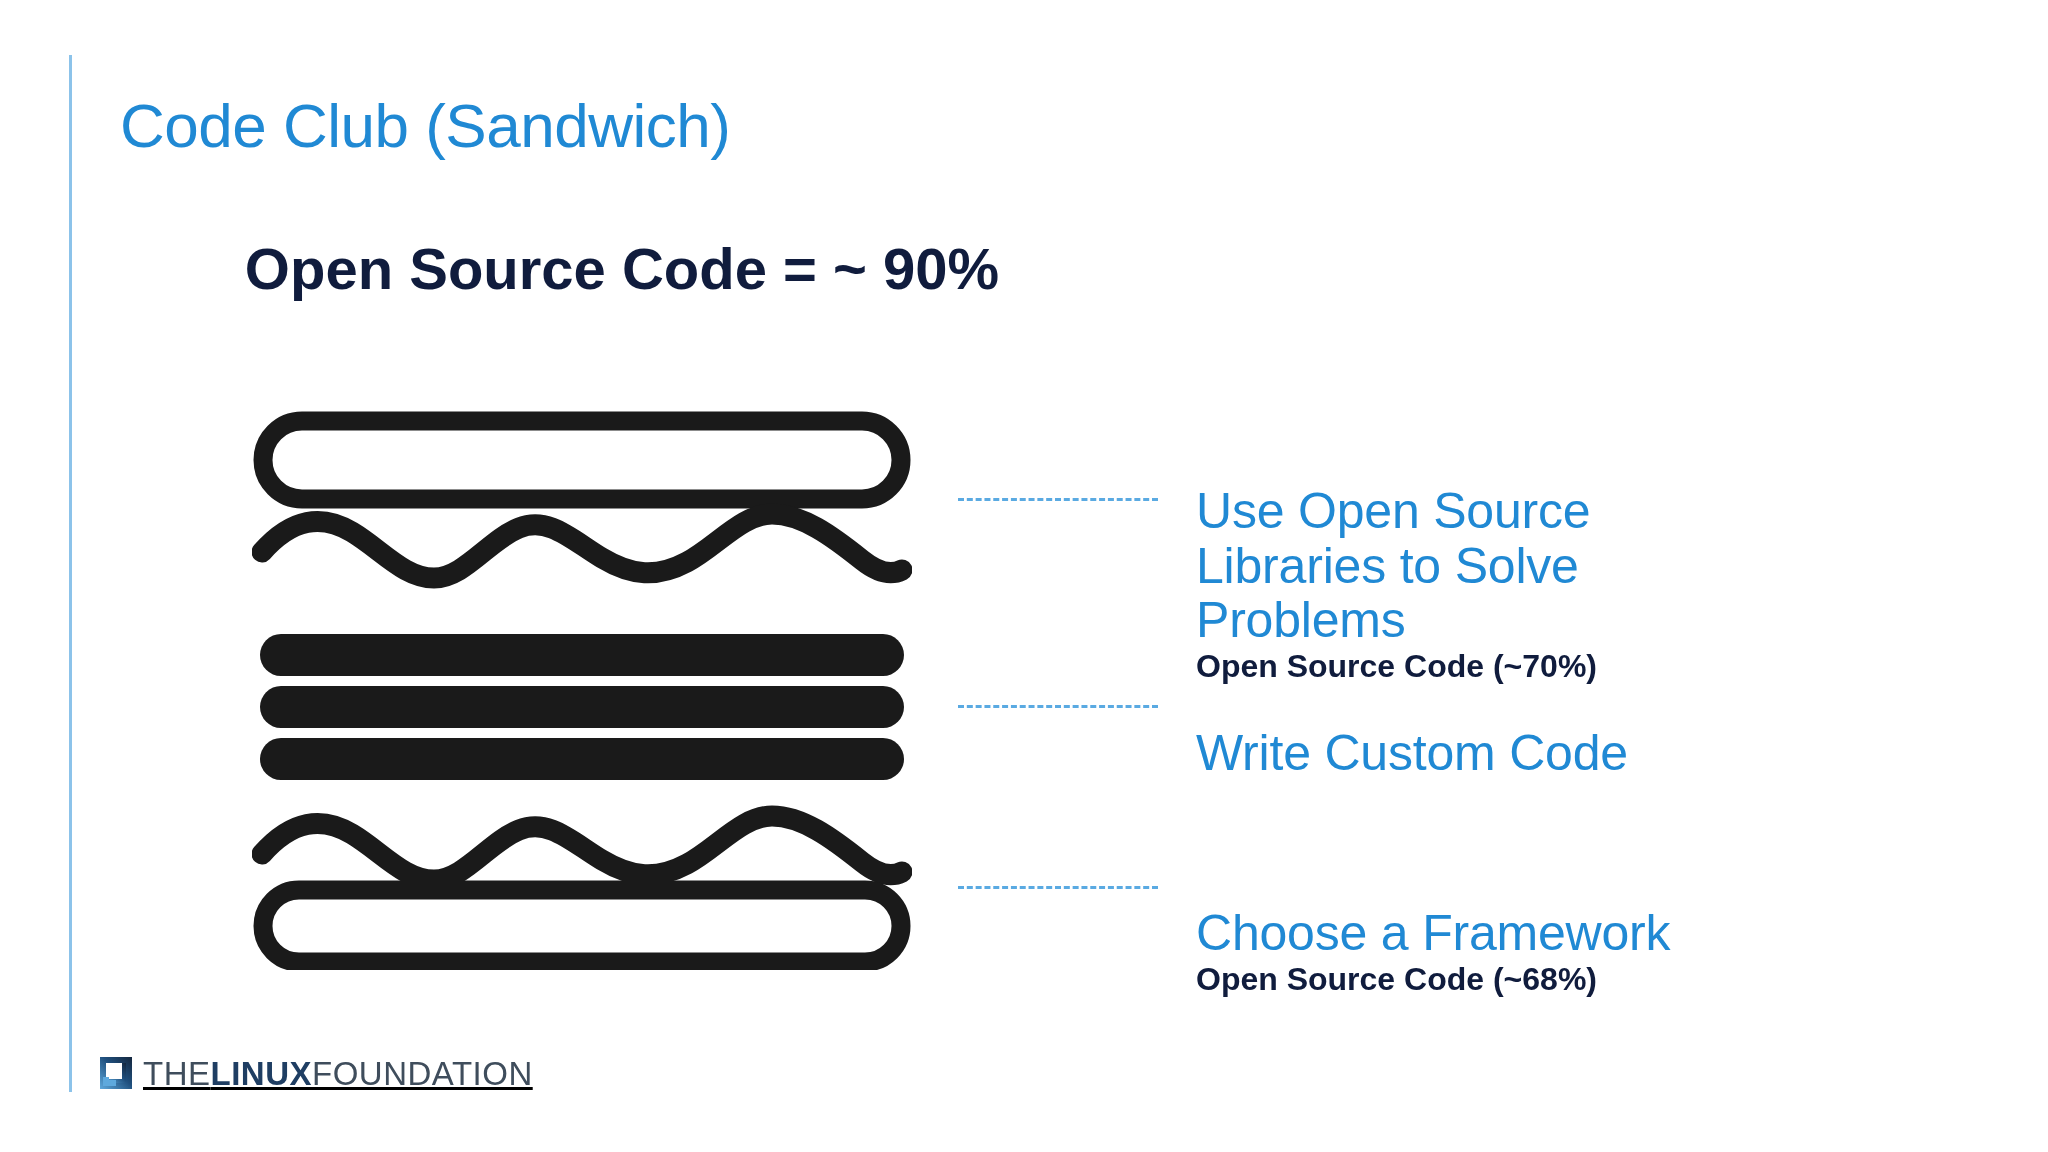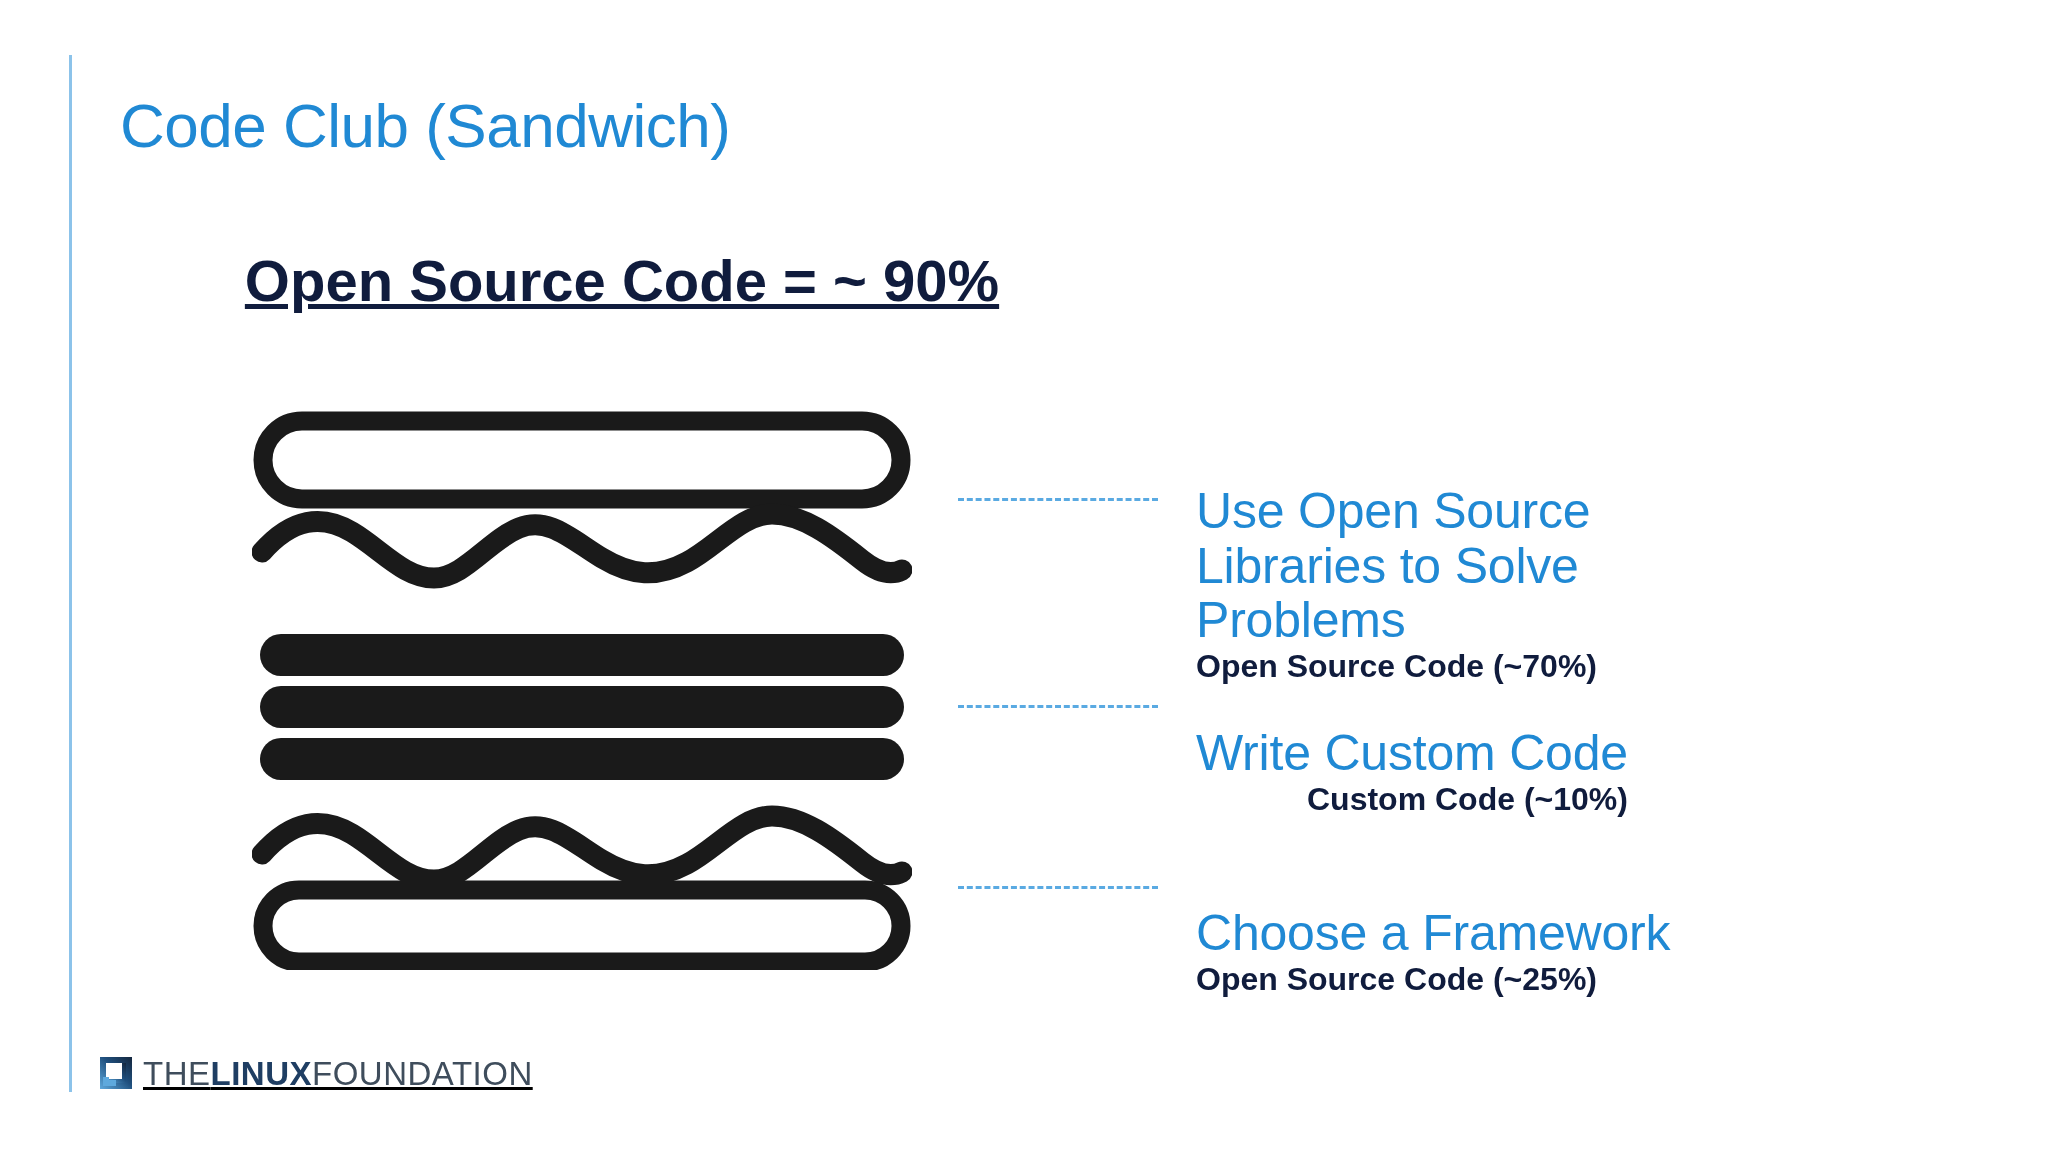--- a/index.html
+++ b/index.html
@@ -41,30 +41,29 @@
     font-weight: 400;
     letter-spacing: -0.5px;
     white-space: nowrap;
   }
 
   
   .headline {
     position: absolute;
     left: 0;
     right: 0;
-    top: 252px;
+    top: 240px;
     text-align: center;
     padding-right: 500px;
     font-size: 58px;
     line-height: 1.0;
     font-weight: 700;
     color: #101c3d;
     letter-spacing: 0px;
     white-space: nowrap;
-    text-decoration: underline;
   }
 
   
   .sandwich {
     position: absolute;
     left: 252px;
     top: 410px;
     width: 660px;
     height: 560px;
   }
@@ -211,26 +210,25 @@
   <div class="connector connector-3"></div>
 
   <div class="callout callout-1">
     <div class="callout-title">Use Open Source
 Libraries to Solve Problems</div>
     <div class="callout-sub">Open Source Code (~70%)</div>
   </div>
 
   <div class="callout callout-2">
     <div class="callout-title">Write Custom Code</div>
-    <div class="callout-sub">Custom Code (~10%)</div>
   </div>
 
   <div class="callout callout-3">
     <div class="callout-title">Choose a Framework</div>
-    <div class="callout-sub">Open Source Code (~25%)</div>
+    <div class="callout-sub">Open Source Code (~68%)</div>
   </div>
 
   <div class="footer-logo">
     <span class="logo-mark">
       <svg viewBox="0 0 32 32" xmlns="http://www.w3.org/2000/svg" aria-hidden="true">
         <defs>
           <linearGradient id="lfgrad" x1="0" y1="1" x2="1" y2="0">
             <stop offset="0%" stop-color="#5ea9dd"></stop>
             <stop offset="55%" stop-color="#1f4f7d"></stop>
             <stop offset="100%" stop-color="#14263d"></stop>

